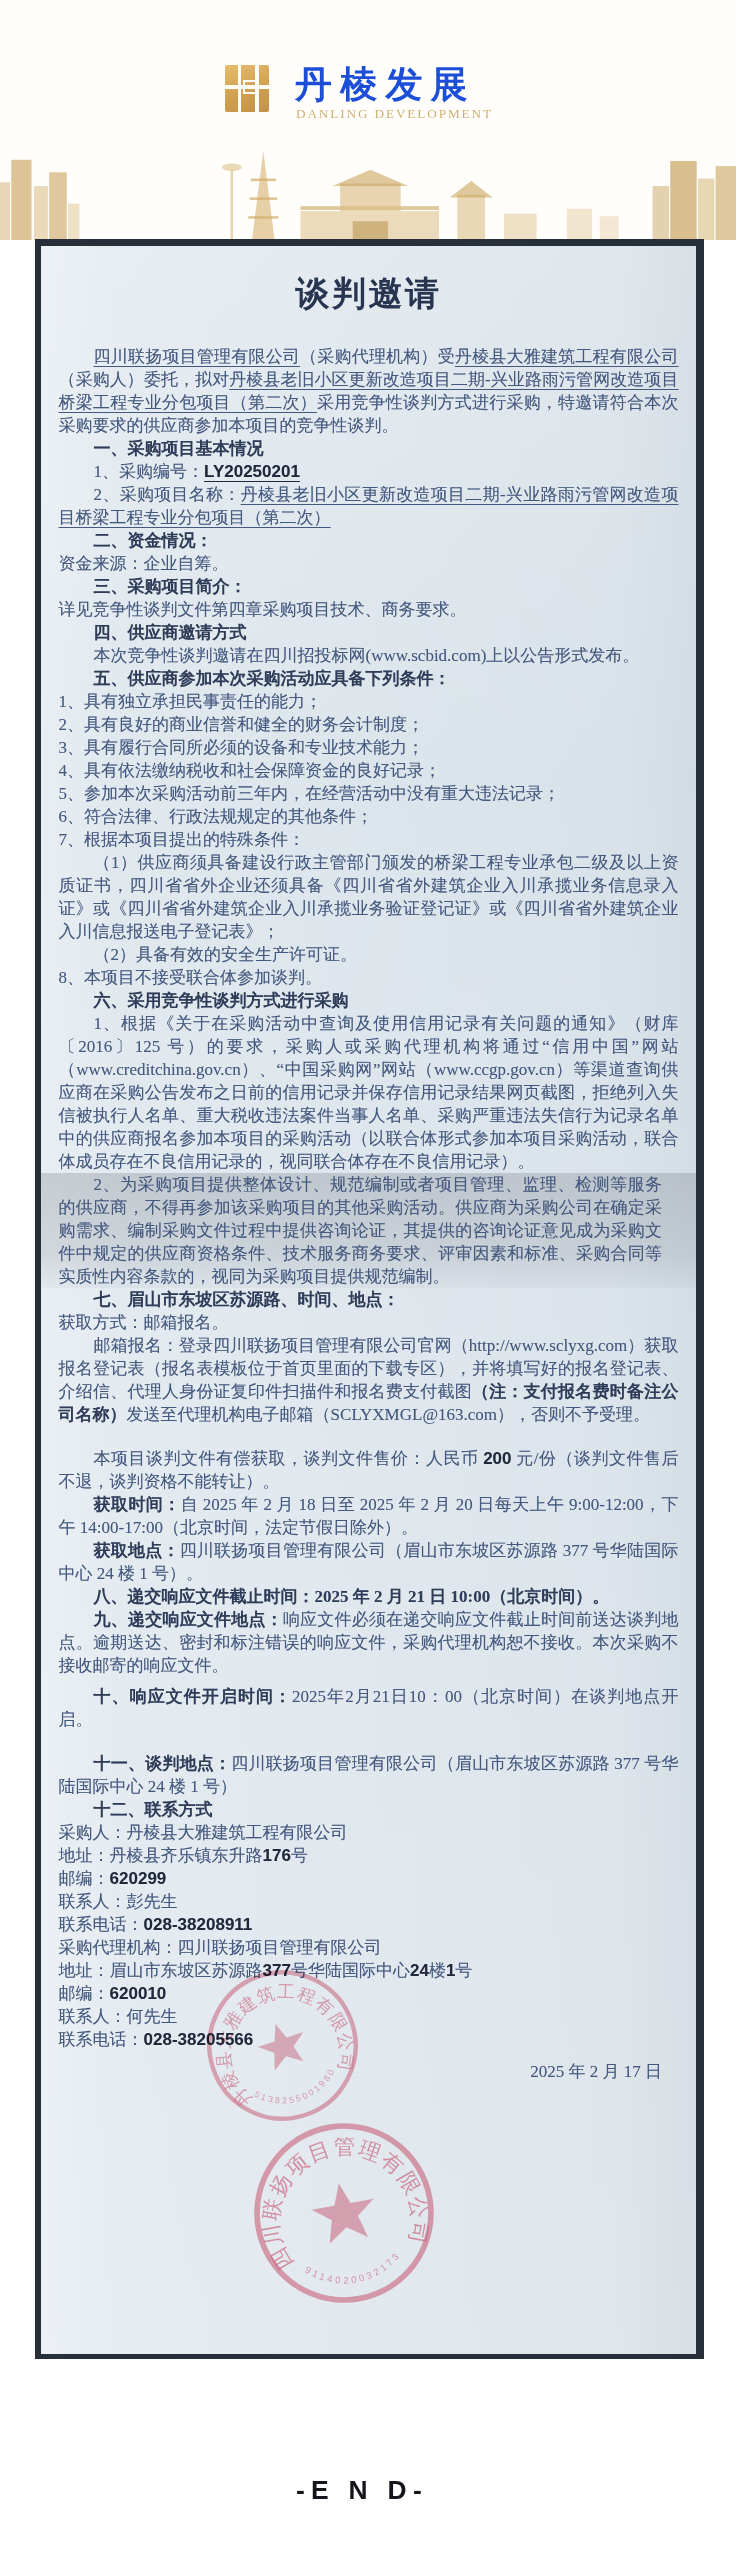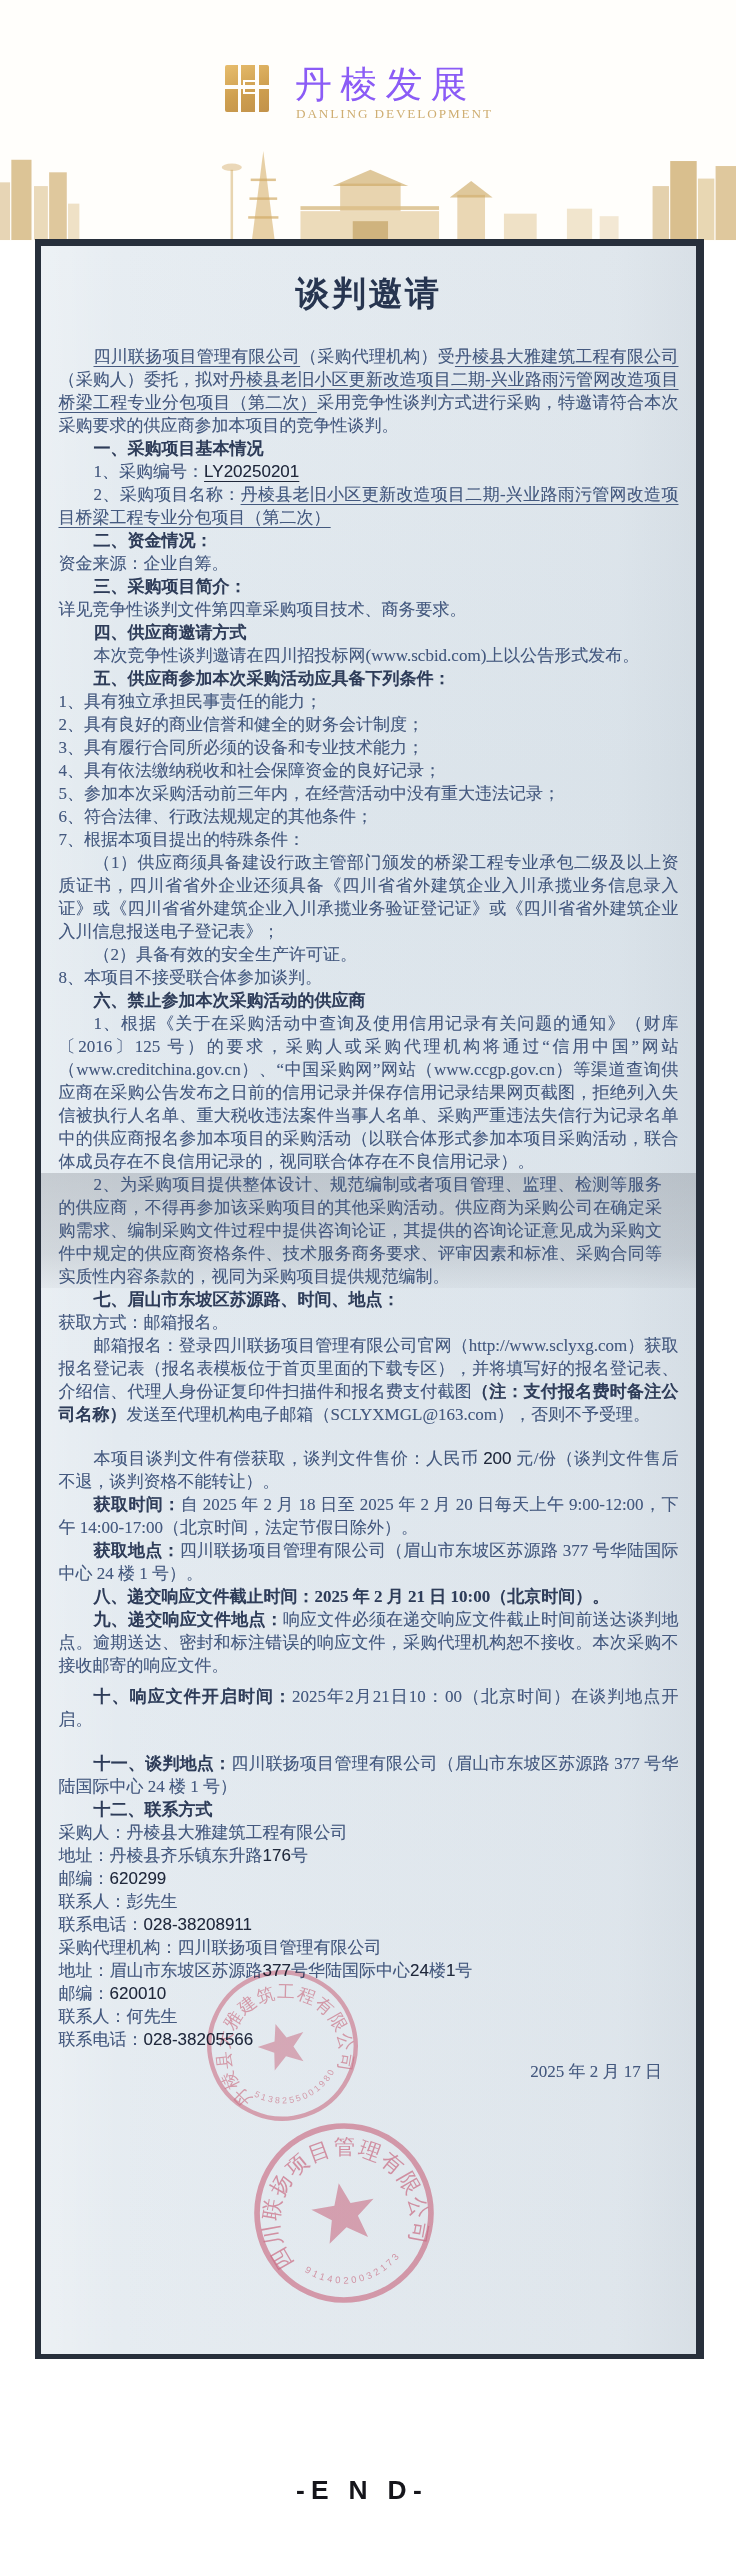--- a/index.html
+++ b/index.html
@@ -14,21 +14,21 @@
     background:linear-gradient(160deg,#e7bd6d 0%,#cfa050 55%,#c2924a 100%);
     border-radius:1.9px;
   }
   .logo-icon .slit-h{position:absolute;left:0;top:20px;width:44px;height:4.4px;background:#fffefb;}
   .logo-icon .slit-v1{position:absolute;left:12.6px;top:0;width:3.8px;height:47px;background:#fffefb;}
   .logo-icon .slit-v2{position:absolute;left:30px;top:0;width:3.8px;height:47px;background:#fffefb;}
   .logo-icon .boxlet{position:absolute;left:17.6px;top:15px;width:10px;height:10px;border:2.5px solid #fffefb;background:transparent;}
   .logo-zh{
     position:absolute;left:295px;top:60px;width:189px;
     font-family:"Liberation Serif","DejaVu Serif",serif;
-    font-size:37px;font-weight:normal;color:#8b5cf6;letter-spacing:8.2px;white-space:nowrap;
+    font-size:37px;font-weight:bold;color:#1d4ed8;letter-spacing:8.2px;white-space:nowrap;
   }
   .logo-en{
     position:absolute;left:296px;top:106px;width:176px;text-align:center;
     font-family:"Liberation Serif","DejaVu Serif",serif;
     font-size:13.2px;color:#cfae72;letter-spacing:1.9px;white-space:nowrap;
   }
   .skyline{position:absolute;left:0;top:151px;width:737px;height:89px;}
   
   .scan-page{
     position:absolute;left:35px;top:239px;width:669px;height:2120px;box-sizing:border-box;
@@ -45,21 +45,21 @@
   }
   .ln{
     margin:0;text-align:justify;
     font-family:"Liberation Serif","DejaVu Serif",serif;
     font-size:17px;line-height:23px;color:#44597f;
     text-shadow:0 0 0.6px rgba(60,80,120,.35);
   }
   .ind{text-indent:35px;}
   .sb{font-weight:bold;color:#2e3c58;}
   .su{text-decoration:underline;text-underline-offset:3.8px;text-decoration-thickness:1.3px;}
-  .sn{font-family:"Liberation Sans","DejaVu Sans",sans-serif;font-weight:normal;color:#20283a;margin-top:8px;}
+  .sn{font-family:"Liberation Sans","DejaVu Sans",sans-serif;font-weight:bold;color:#20283a;margin-top:8px;}
   .gray{
     background:linear-gradient(180deg,rgba(118,124,132,.30) 0%,rgba(118,124,132,.20) 70%,rgba(118,124,132,.06) 100%);
     margin-left:-17.6px;margin-right:-17.6px;padding-left:17.6px;padding-right:34px;
   }
   .gap{margin-top:21.4px;}
   .gap-sm{margin-top:7.6px;}
   .right{text-align:right;padding-right:16.4px;margin-top:8.8px;}
   
   .stamp{position:absolute;mix-blend-mode:multiply;opacity:.8;pointer-events:none;}
   #stamp1{left:205px;top:1968px;width:155px;height:155px;transform:rotate(-18deg);}
@@ -136,21 +136,21 @@
       <p class="ln"><span>1、具有独立承担民事责任的能力；</span></p>
       <p class="ln"><span>2、具有良好的商业信誉和健全的财务会计制度；</span></p>
       <p class="ln"><span>3、具有履行合同所必须的设备和专业技术能力；</span></p>
       <p class="ln"><span>4、具有依法缴纳税收和社会保障资金的良好记录；</span></p>
       <p class="ln"><span>5、参加本次采购活动前三年内，在经营活动中没有重大违法记录；</span></p>
       <p class="ln"><span>6、符合法律、行政法规规定的其他条件；</span></p>
       <p class="ln"><span>7、根据本项目提出的特殊条件：</span></p>
       <p class="ln ind"><span>（1）供应商须具备建设行政主管部门颁发的桥梁工程专业承包二级及以上资质证书，四川省省外企业还须具备《四川省省外建筑企业入川承揽业务信息录入证》或《四川省省外建筑企业入川承揽业务验证登记证》或《四川省省外建筑企业入川信息报送电子登记表》；</span></p>
       <p class="ln ind"><span>（2）具备有效的安全生产许可证。</span></p>
       <p class="ln"><span>8、本项目不接受联合体参加谈判。</span></p>
-      <p class="ln ind"><span class="sb">六、禁止参加本次采购活动的供应商</span></p>
+      <p class="ln ind"><span class="sb">六、采用竞争性谈判方式进行采购</span></p>
       <p class="ln ind"><span>1、根据《关于在采购活动中查询及使用信用记录有关问题的通知》（财库〔2016〕125 号）的要求，采购人或采购代理机构将通过“信用中国”网站（www.creditchina.gov.cn）、“中国采购网”网站（www.ccgp.gov.cn）等渠道查询供应商在采购公告发布之日前的信用记录并保存信用记录结果网页截图，拒绝列入失信被执行人名单、重大税收违法案件当事人名单、采购严重违法失信行为记录名单中的供应商报名参加本项目的采购活动（以联合体形式参加本项目采购活动，联合体成员存在不良信用记录的，视同联合体存在不良信用记录）。</span></p>
       <p class="ln ind gray"><span>2、为采购项目提供整体设计、规范编制或者项目管理、监理、检测等服务的供应商，不得再参加该采购项目的其他采购活动。供应商为采购公司在确定采购需求、编制采购文件过程中提供咨询论证，其提供的咨询论证意见成为采购文件中规定的供应商资格条件、技术服务商务要求、评审因素和标准、采购合同等实质性内容条款的，视同为采购项目提供规范编制。</span></p>
       <p class="ln ind"><span class="sb">七、眉山市东坡区苏源路、时间、地点：</span></p>
       <p class="ln"><span>获取方式：邮箱报名。</span></p>
       <p class="ln ind"><span>邮箱报名：登录四川联扬项目管理有限公司官网（http://www.sclyxg.com）获取报名登记表（报名表模板位于首页里面的下载专区），并将填写好的报名登记表、介绍信、代理人身份证复印件扫描件和报名费支付截图</span><span class="sb">（注：支付报名费时备注公司名称）</span><span>发送至代理机构电子邮箱（SCLYXMGL@163.com），否则不予受理。</span></p>
       <p class="ln ind gap"><span>本项目谈判文件有偿获取，谈判文件售价：人民币 </span><span class="sn">200</span><span> 元/份（谈判文件售后不退，谈判资格不能转让）。</span></p>
       <p class="ln ind"><span class="sb">获取时间：</span><span>自 2025 年 2 月 18 日至 2025 年 2 月 20 日每天上午 9:00-12:00，下午 14:00-17:00（北京时间，法定节假日除外）。</span></p>
       <p class="ln ind"><span class="sb">获取地点：</span><span>四川联扬项目管理有限公司（眉山市东坡区苏源路 377 号华陆国际中心 24 楼 1 号）。</span></p>
       <p class="ln ind"><span class="sb">八、递交响应文件截止时间：2025 年 2 月 21 日 10:00（北京时间）。</span></p>
       <p class="ln ind"><span class="sb">九、递交响应文件地点：</span><span>响应文件必须在递交响应文件截止时间前送达谈判地点。逾期送达、密封和标注错误的响应文件，采购代理机构恕不接收。本次采购不接收邮寄的响应文件。</span></p>

